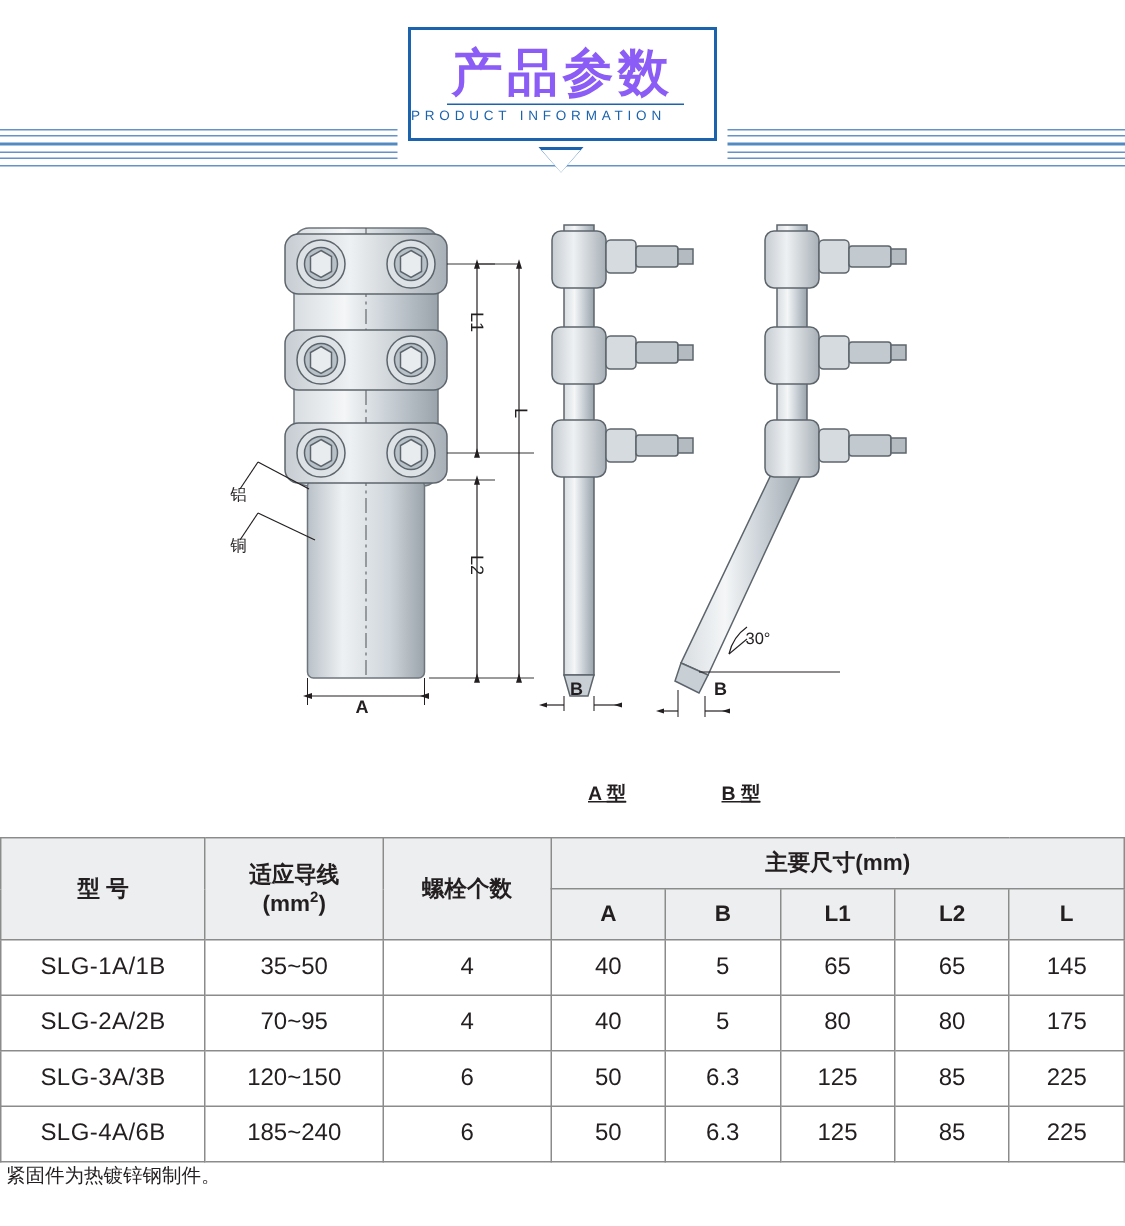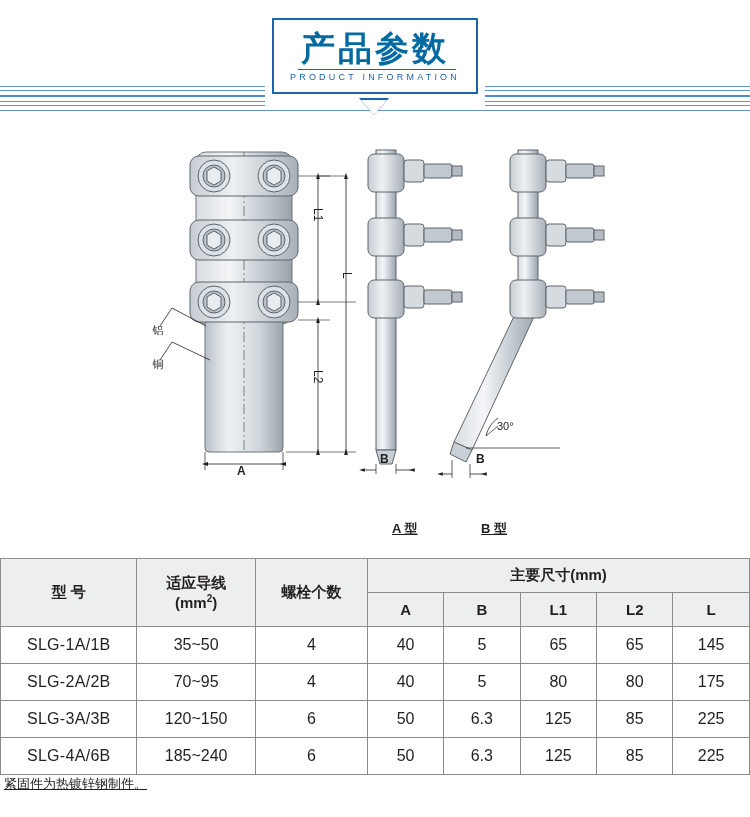--- a/index.html
+++ b/index.html
@@ -35,27 +35,26 @@
     background:#fff;
     z-index:3;
   }
   .title-cn{
     position:absolute;
     left:0;right:0;top:6px;
     text-align:center;
     font-size:34px;
     font-weight:bold;
     letter-spacing:3px;
-    color:#0369a1;
+    color:#8b5cf6;
     font-family:"Liberation Sans", sans-serif;
   }
   .title-en{
     position:absolute;
     left:0;right:0;top:52px;
-    text-align:center;
     font-size:9px;
     letter-spacing:3.2px;
     color:#1b63ad;
   }
   .title-underline{
     position:absolute;left:24px;top:49px;width:158px;height:1px;background:#1b63ad;
   }
   .arrow-down{
     position:absolute;
     left:361px;top:100px;
@@ -121,21 +120,20 @@
     background:#fff;
     font-size:16px;
   }
   .hdr-h{height:34px;}
   .sup{font-size:10px;vertical-align:super;}
   .note{
     position:absolute;
     left:4px;top:775px;
     font-size:13px;
     color:#231f20;
-    text-decoration:underline;
   }
   .model-cell{letter-spacing:.3px;}
 </style>
 </head>
 <body>
 
 <div class="header">
   <div class="header-lines">
     <div class="ln" style="top:0px;"></div>
     <div class="ln" style="top:4px;"></div>

